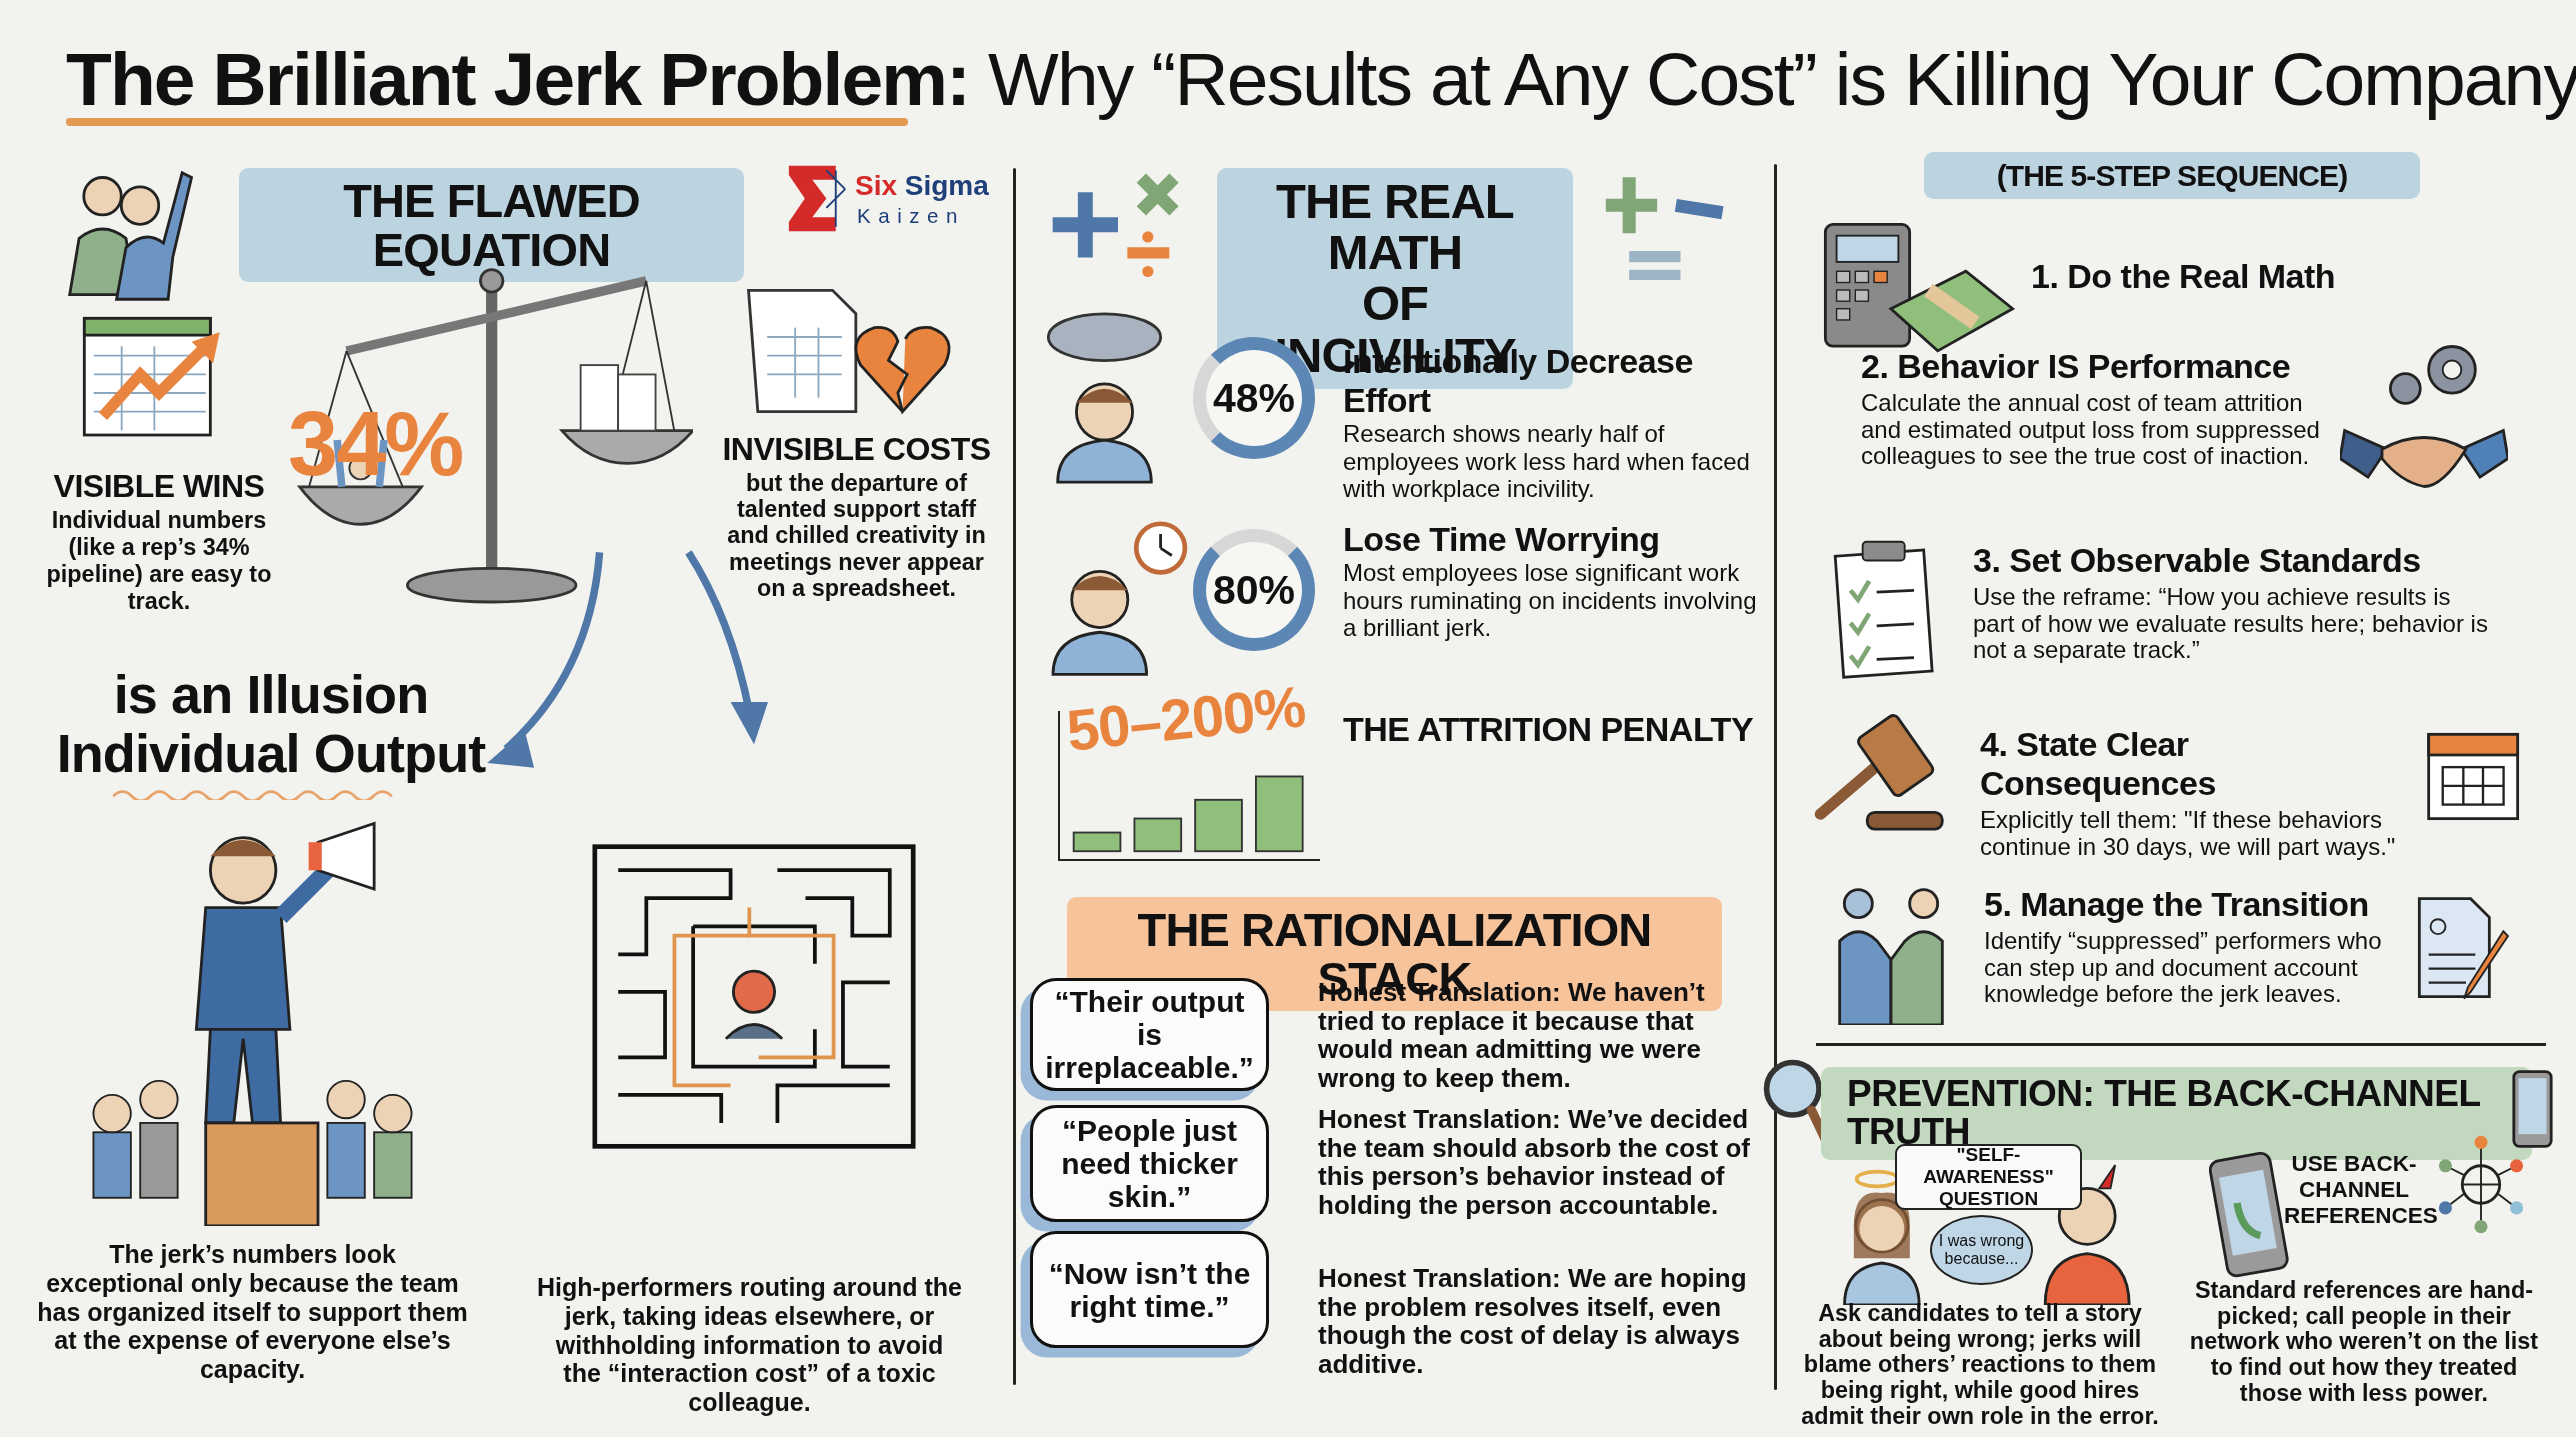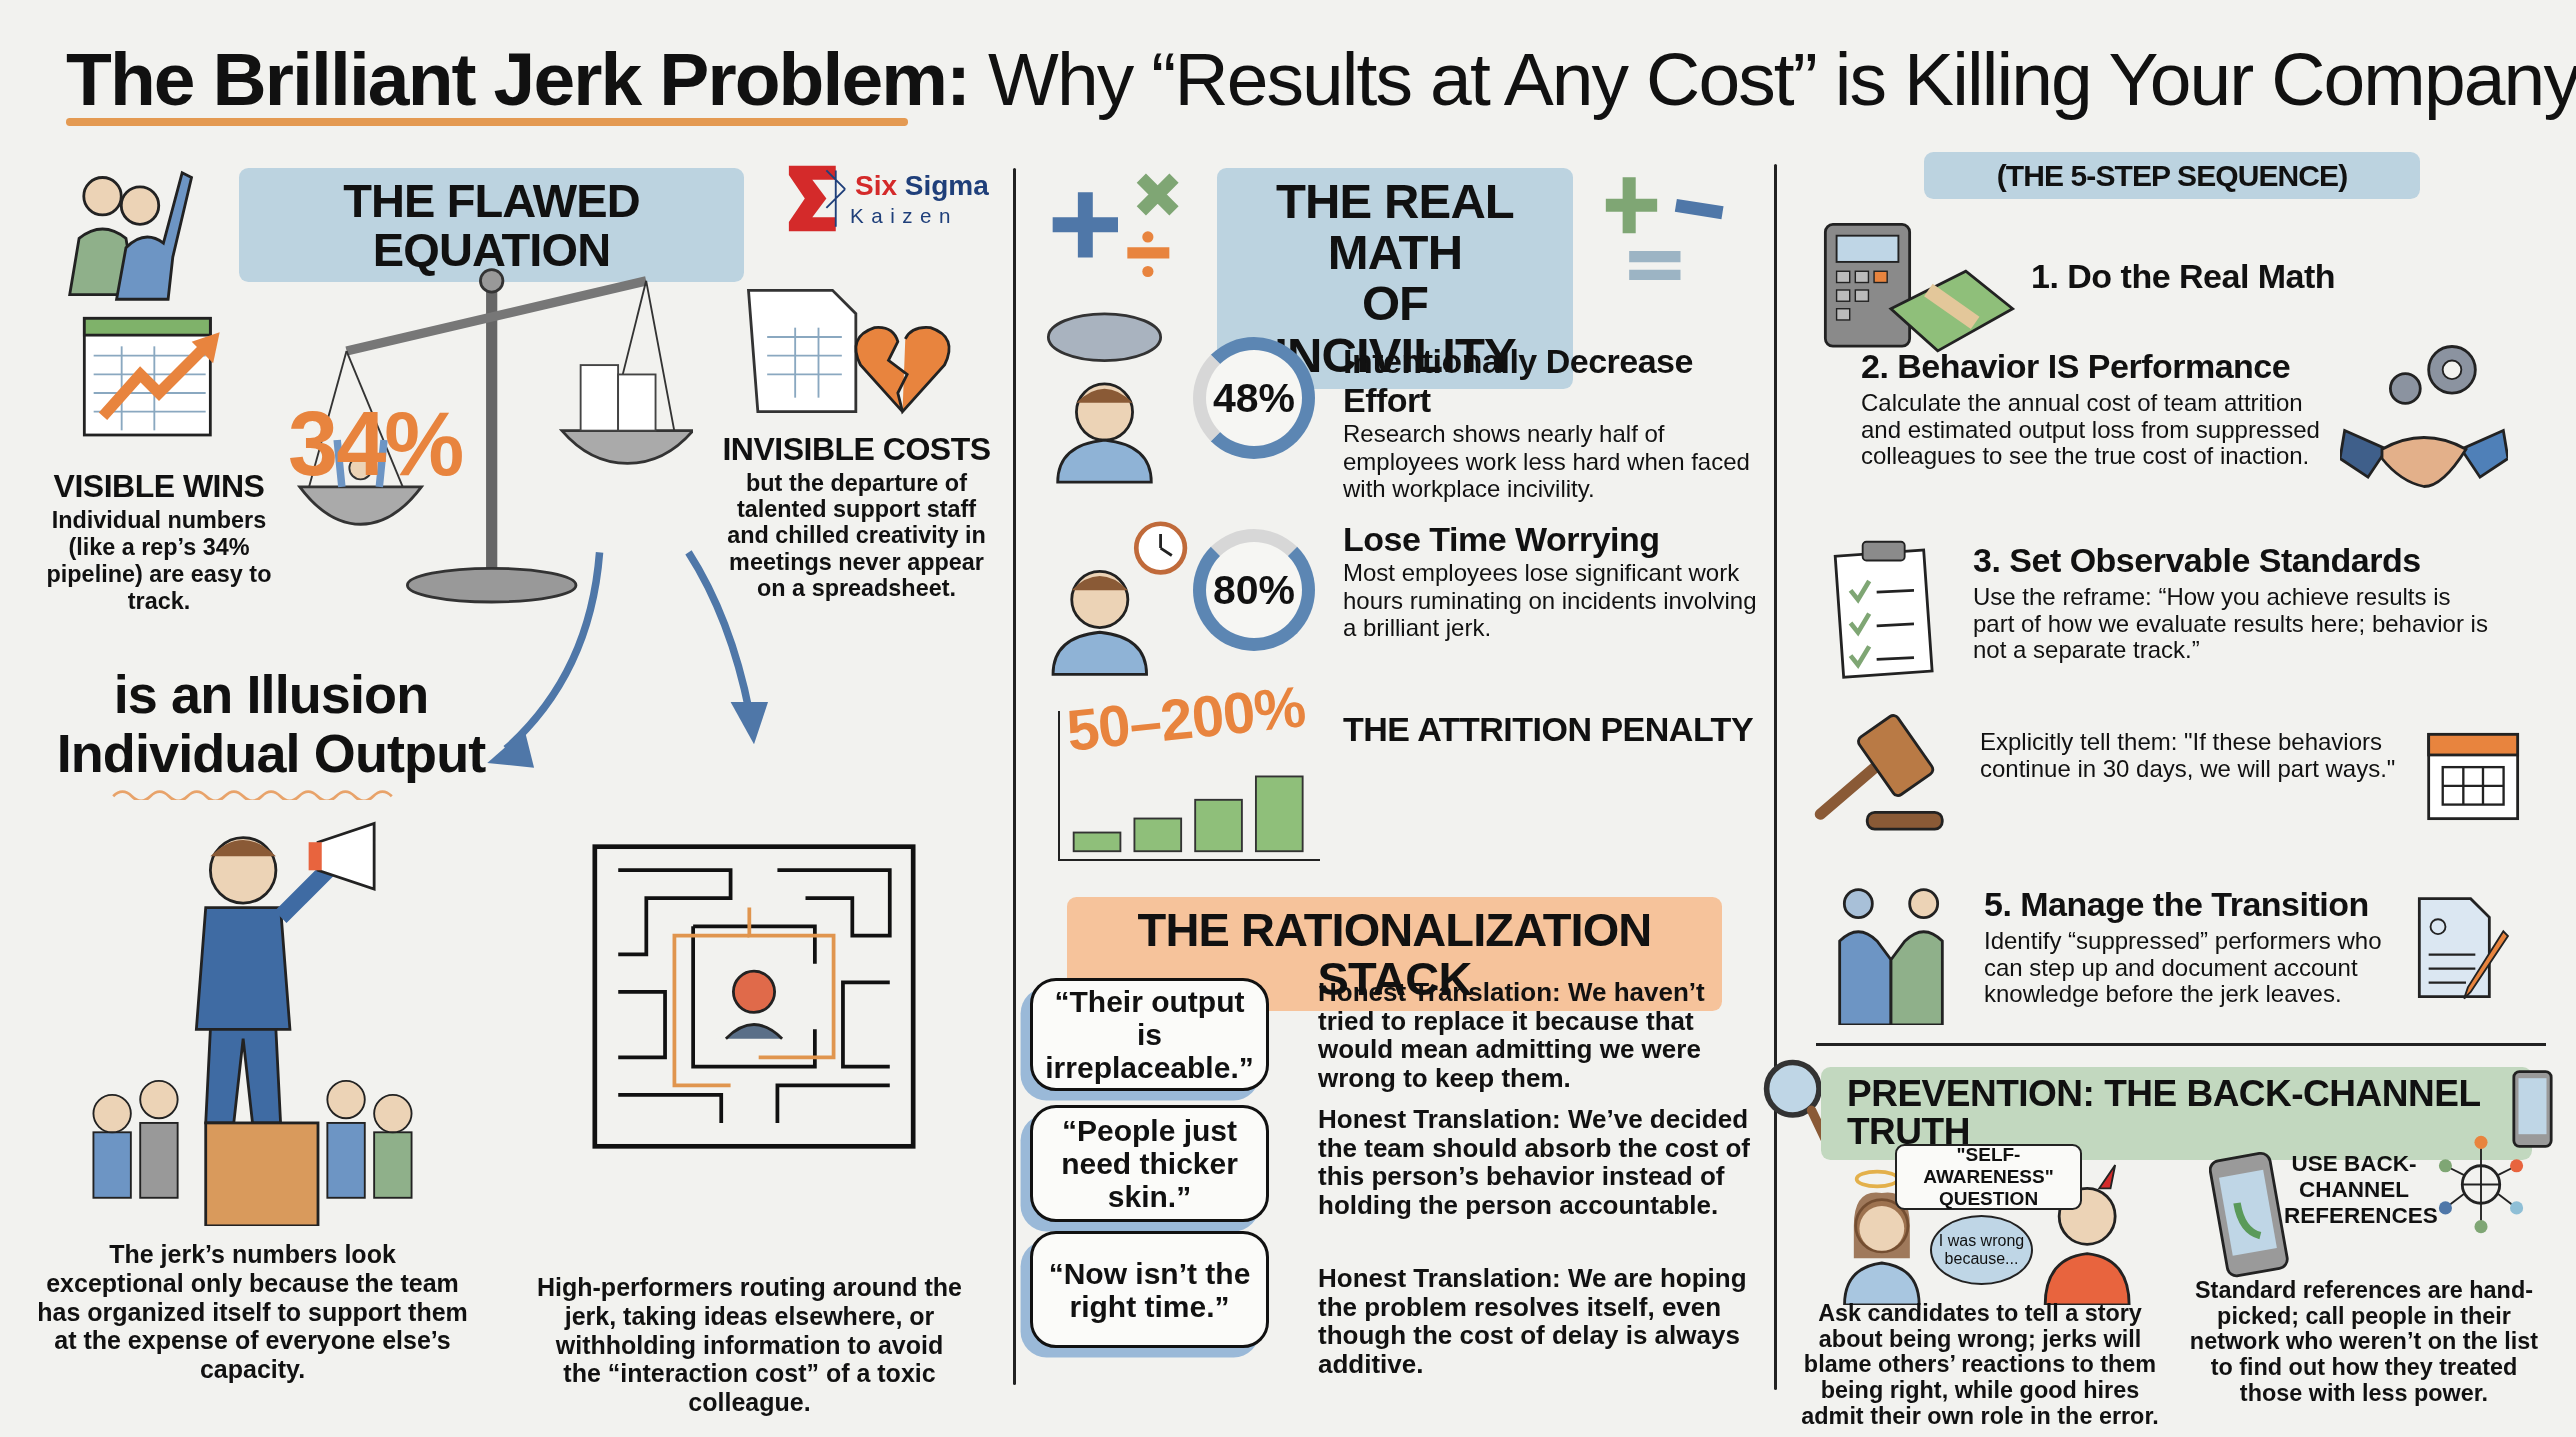--- a/index.html
+++ b/index.html
@@ -47,21 +47,21 @@
     </svg>
 </div>
 <div class="abs brush blue h-sec" style="left:239px;top:168px;width:505px">THE FLAWED EQUATION</div>
 
 <div class="abs" style="left:784px;top:161px;width:225px;height:75px">
   <svg class="abs" style="left:0;top:0" width="66" height="75" viewBox="0 0 70 80">
       <path d="M5 5 H55 V20 H30 L45 40 L30 60 H55 V75 H5 V65 L22 40 L5 15 Z" fill="#d42a2a"></path>
       <path d="M45 10 L65 30 M45 50 L65 30 M55 10 L55 70" stroke="#1f3f7a" stroke-width="2"></path>
     </svg>
   <div class="abs bold" style="left:71px;top:9.4px;font-size:28px;white-space:nowrap"><span style="color:#d42a2a">Six</span><span style="color:#1f3f7a"> Sigma</span></div>
-  <div class="abs" style="left:66px;top:43px;font-size:20.6px;letter-spacing:7.5px;color:#1f3f7a">Kaizen</div>
+  <div class="abs" style="left:73px;top:43px;font-size:20.6px;letter-spacing:7.5px;color:#1f3f7a">Kaizen</div>
 </div>
 
 <div class="abs icon" style="left:75px;top:309px;width:168px;height:140px">
   <svg width="168" height="140" viewBox="0 0 180 150">
       <rect x="10" y="10" width="135" height="125" fill="#fff" stroke="#222" stroke-width="3"></rect>
       <rect x="10" y="10" width="135" height="18" fill="#7fb26a" stroke="#222" stroke-width="3"></rect>
       <g stroke="#8aa8c0" stroke-width="2">
         <line x1="20" y1="50" x2="140" y2="50"></line>
         <line x1="20" y1="70" x2="140" y2="70"></line>
         <line x1="20" y1="90" x2="140" y2="90"></line>
@@ -325,20 +325,21 @@
 </div>
 
 <div class="abs" style="left:1811px;top:711px;width:150px;height:122px">
   <svg width="150" height="122" viewBox="0 0 160 130">
       <path d="M10 110 L80 50" stroke="#8a5a36" stroke-width="12" stroke-linecap="round"></path>
       <rect x="65" y="10" width="50" height="75" rx="6" fill="#b97a45" stroke="#222" stroke-width="3" transform="rotate(-35 90 47)"></rect>
       <rect x="60" y="108" width="80" height="18" rx="8" fill="#8a5a36" stroke="#222" stroke-width="3"></rect>
     </svg>
 </div>
 <div class="abs" style="left:1980px;top:725px;width:449px">
+  <div class="step-h">4. State Clear Consequences</div>
   <div class="step-t">Explicitly tell them: "If these behaviors continue in 30 days, we will part ways."</div>
 </div>
 <div class="abs" style="left:2424px;top:725px;width:103px;height:103px">
   <svg width="103" height="103" viewBox="0 0 110 110">
       <rect x="5" y="10" width="95" height="90" fill="#fff" stroke="#222" stroke-width="3"></rect>
       <rect x="5" y="10" width="95" height="22" fill="#e8843e" stroke="#222" stroke-width="3"></rect>
       <g stroke="#222" stroke-width="2.5" fill="none">
         <rect x="20" y="45" width="65" height="40"></rect>
         <line x1="20" y1="65" x2="85" y2="65"></line>
         <line x1="42" y1="45" x2="42" y2="85"></line>

